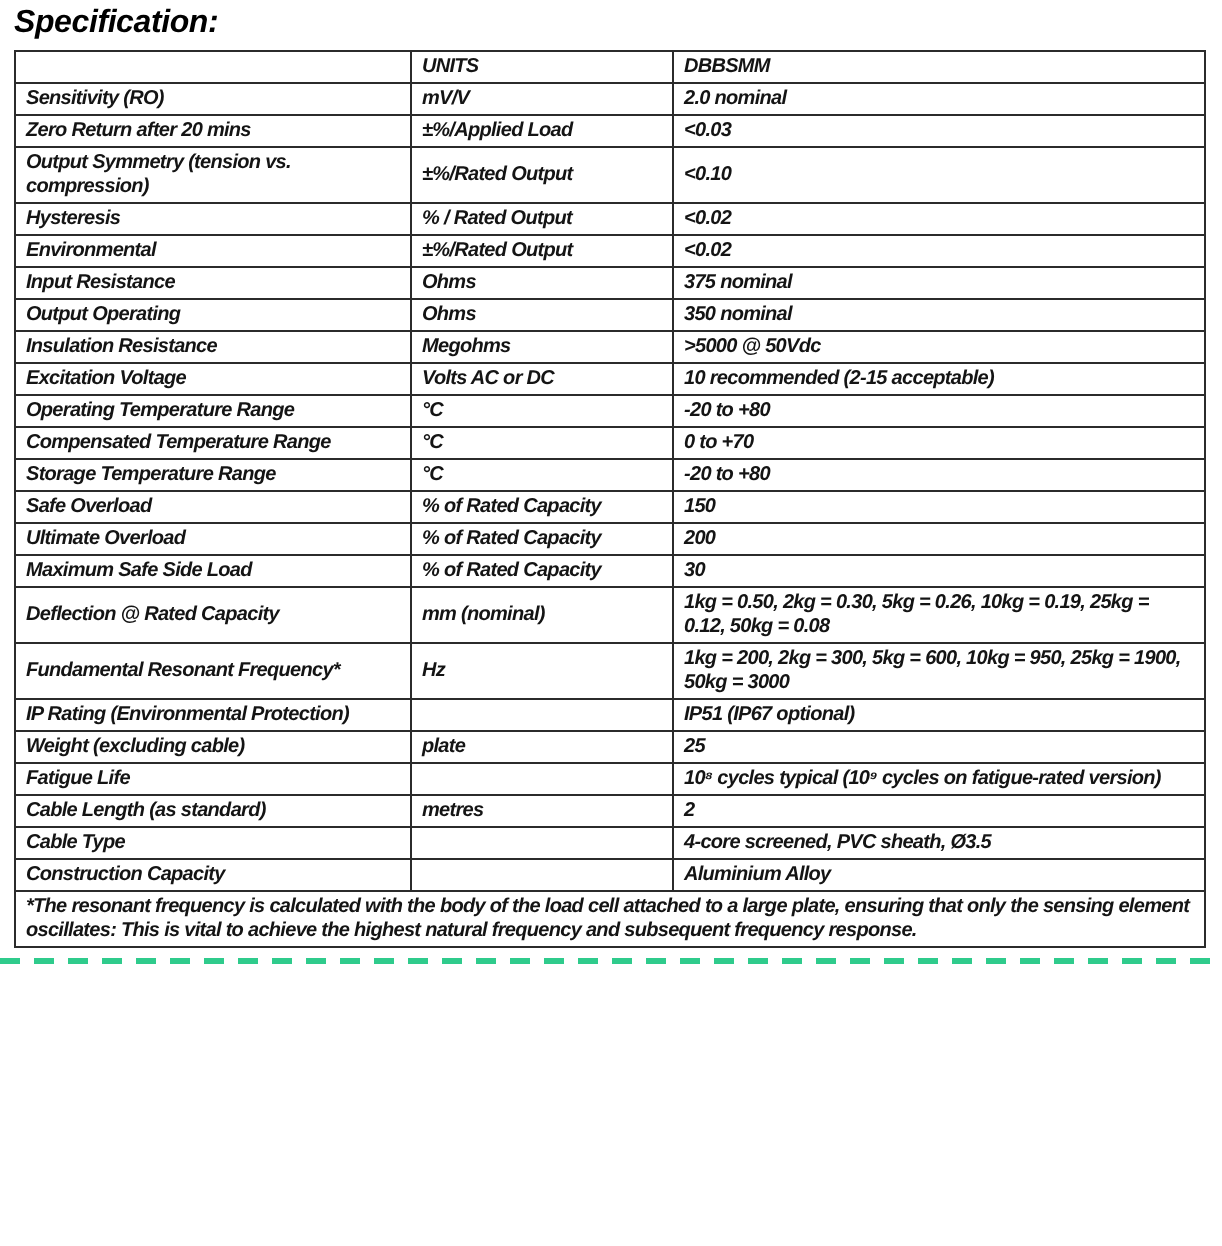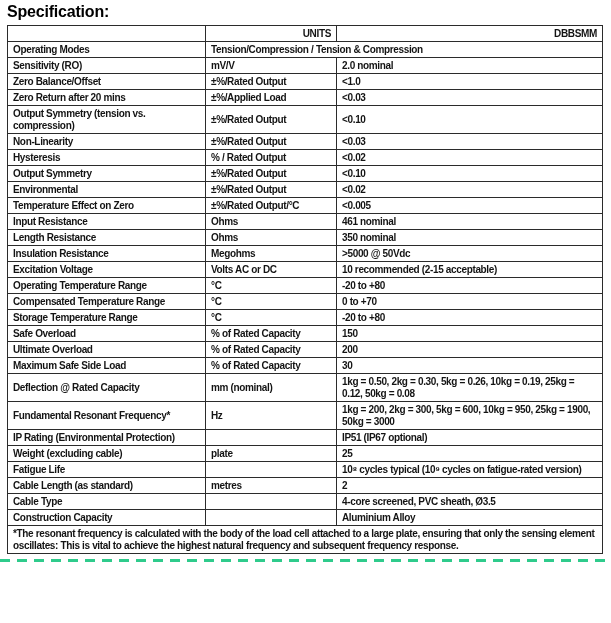--- a/index.html
+++ b/index.html
@@ -6,20 +6,21 @@
     margin: 0;
     padding: 0;
     width: 611px;
     height: 623px;
     background: #ffffff;
     overflow: hidden;
     font-family: "Liberation Sans", sans-serif;
   }
   .page {
     padding: 3px 16px 0 7px;
+    font-style: italic;
   }
   .page-title {
     font-size: 16px;
     font-weight: bold;
     color: #000000;
     margin: 0 0 4px 0;
     letter-spacing: -0.2px;
   }
   table.spec {
     border-collapse: collapse;
@@ -34,21 +35,20 @@
     line-height: 12px;
     letter-spacing: -0.35px;
     color: #141414;
     text-align: left;
     vertical-align: middle;
     font-weight: 600;
     overflow: hidden;
   }
   table.spec th {
     font-weight: bold;
-    text-align: right;
   }
   td.footnote-cell {
     font-weight: 600;
   }
   .dashed-divider {
     margin-top: 5px;
     width: 611px;
     height: 3px;
     background: repeating-linear-gradient(90deg, #2fcb8c 0 10px, transparent 10px 17px);
   }
@@ -67,75 +67,51 @@
     </colgroup>
     <thead>
       <tr>
         <th></th>
         <th>UNITS</th>
         <th>DBBSMM</th>
       </tr>
     </thead>
     <tbody>
         <tr>
-          <td class="c-param">Operating Modes</td>
-          <td class="c-value" colspan="2">Tension/Compression / Tension &amp; Compression</td>
-        </tr>
-        <tr>
           <td class="c-param">Sensitivity (RO)</td>
           <td class="c-units">mV/V</td>
           <td class="c-value">2.0 nominal</td>
         </tr>
         <tr>
-          <td class="c-param">Zero Balance/Offset</td>
-          <td class="c-units">±%/Rated Output</td>
-          <td class="c-value">&lt;1.0</td>
-        </tr>
-        <tr>
           <td class="c-param">Zero Return after 20 mins</td>
           <td class="c-units">±%/Applied Load</td>
           <td class="c-value">&lt;0.03</td>
         </tr>
         <tr>
           <td class="c-param">Output Symmetry (tension vs. compression)</td>
           <td class="c-units">±%/Rated Output</td>
           <td class="c-value">&lt;0.10</td>
         </tr>
         <tr>
-          <td class="c-param">Non-Linearity</td>
-          <td class="c-units">±%/Rated Output</td>
-          <td class="c-value">&lt;0.03</td>
-        </tr>
-        <tr>
           <td class="c-param">Hysteresis</td>
           <td class="c-units">% / Rated Output</td>
           <td class="c-value">&lt;0.02</td>
         </tr>
         <tr>
-          <td class="c-param">Output Symmetry</td>
-          <td class="c-units">±%/Rated Output</td>
-          <td class="c-value">&lt;0.10</td>
-        </tr>
-        <tr>
           <td class="c-param">Environmental</td>
           <td class="c-units">±%/Rated Output</td>
           <td class="c-value">&lt;0.02</td>
         </tr>
         <tr>
-          <td class="c-param">Temperature Effect on Zero</td>
-          <td class="c-units">±%/Rated Output/°C</td>
-          <td class="c-value">&lt;0.005</td>
-        </tr>
-        <tr>
           <td class="c-param">Input Resistance</td>
           <td class="c-units">Ohms</td>
-          <td class="c-value">461 nominal</td>
-        </tr>
-        <tr>
-          <td class="c-param">Length Resistance</td>
+          <td class="c-value">375 nominal</td>
+        </tr>
+        <tr>
+          <td class="c-param">Output Operating</td>
           <td class="c-units">Ohms</td>
           <td class="c-value">350 nominal</td>
         </tr>
         <tr>
           <td class="c-param">Insulation Resistance</td>
           <td class="c-units">Megohms</td>
           <td class="c-value">&gt;5000 @ 50Vdc</td>
         </tr>
         <tr>
           <td class="c-param">Excitation Voltage</td>

